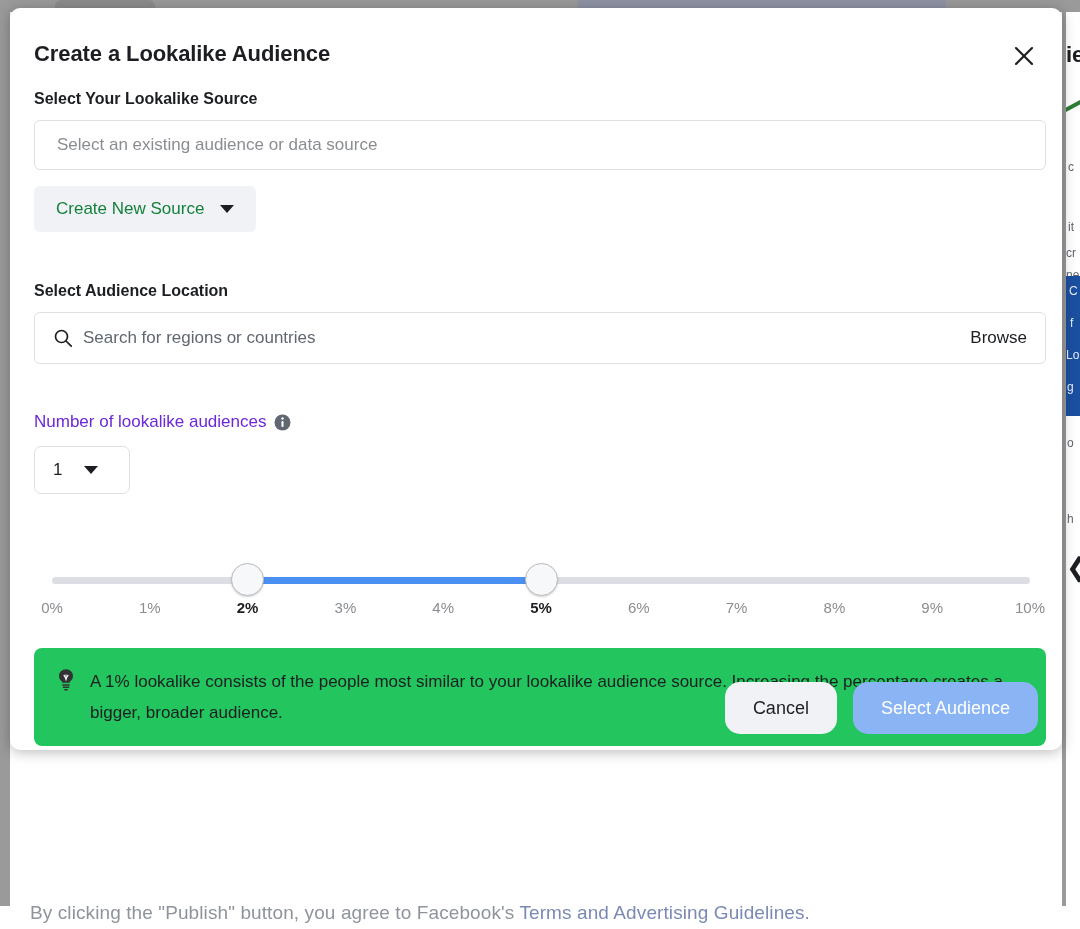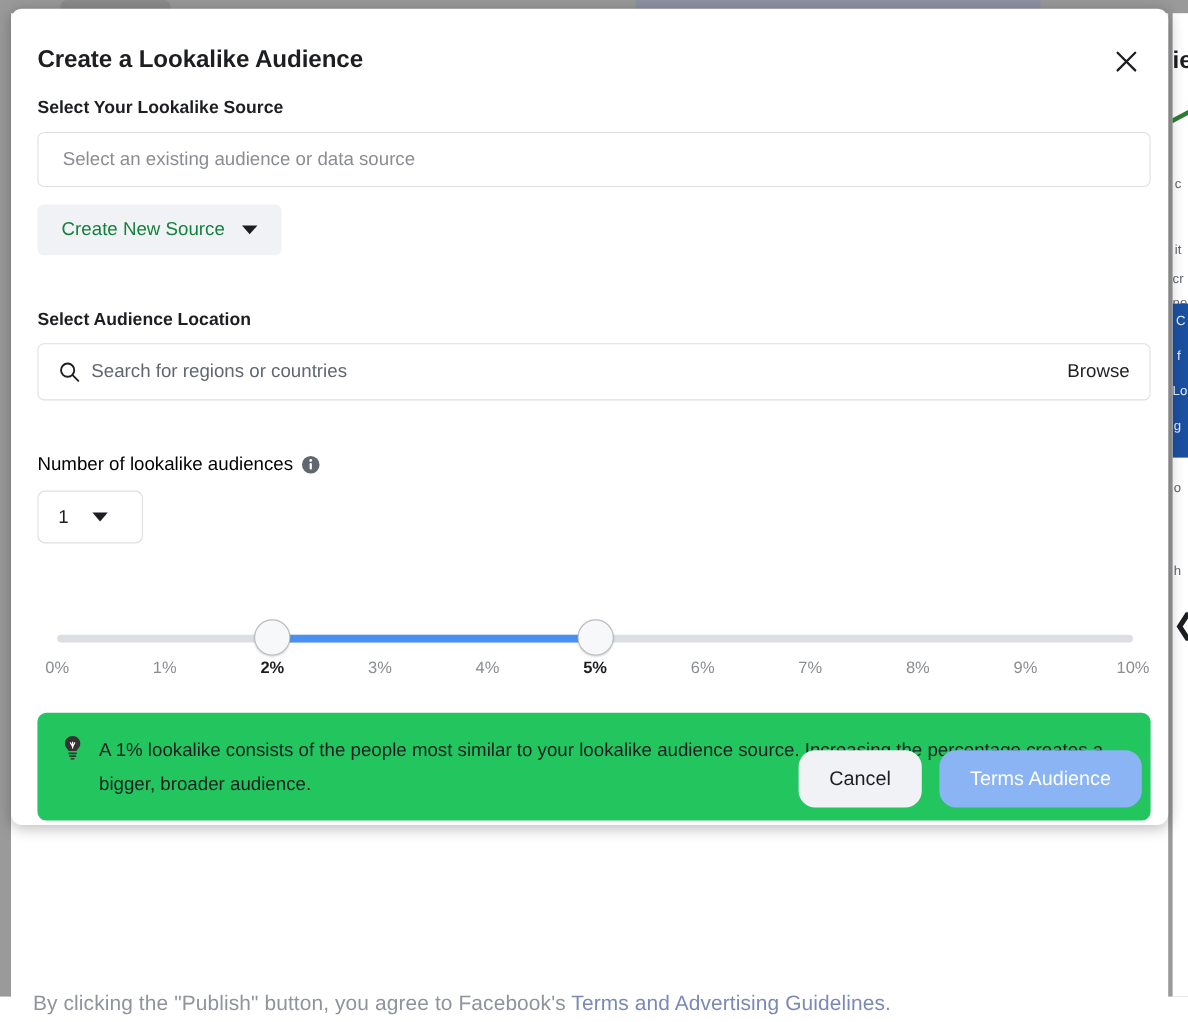--- a/index.html
+++ b/index.html
@@ -225,21 +225,21 @@
     white-space: nowrap;
   }
 
   .block-size { margin-top: 48px; }
 
   .sub-label {
     display: flex;
     align-items: center;
     gap: 8px;
     font-size: 17px;
-    color: #000000;
+    color: #6d28d9;
     margin-top: 6px;
   }
   .info-icon {
     display: inline-flex;
     align-items: center;
     justify-content: center;
   }
 
   .num-select {
     margin-top: 14px;
@@ -481,16 +481,16 @@
           <rect x="8.1" y="21" width="3.8" height="1.5" rx=".7" fill="#333"></rect>
         </svg>
       </span>
       <div class="tip-text">A 1% lookalike consists of the people most similar to your lookalike audience source. Increasing the percentage creates a bigger, broader audience.</div>
     </div>
 
   </div>
 
   <div class="modal-footer">
     <button class="btn btn-cancel">Cancel</button>
-    <button class="btn btn-primary" style="background: rgb(138, 180, 244);">Terms Audience</button>
+    <button class="btn btn-primary" style="background: rgb(138, 180, 244);">Select Audience</button>
   </div>
 
 </div>
 
 </body></html>

